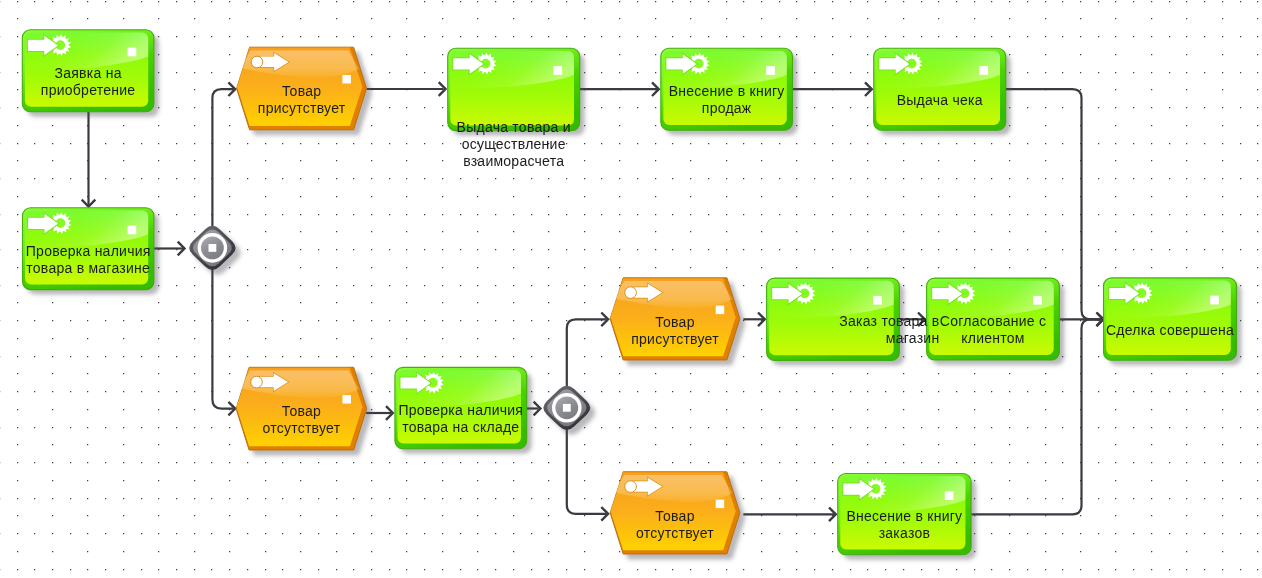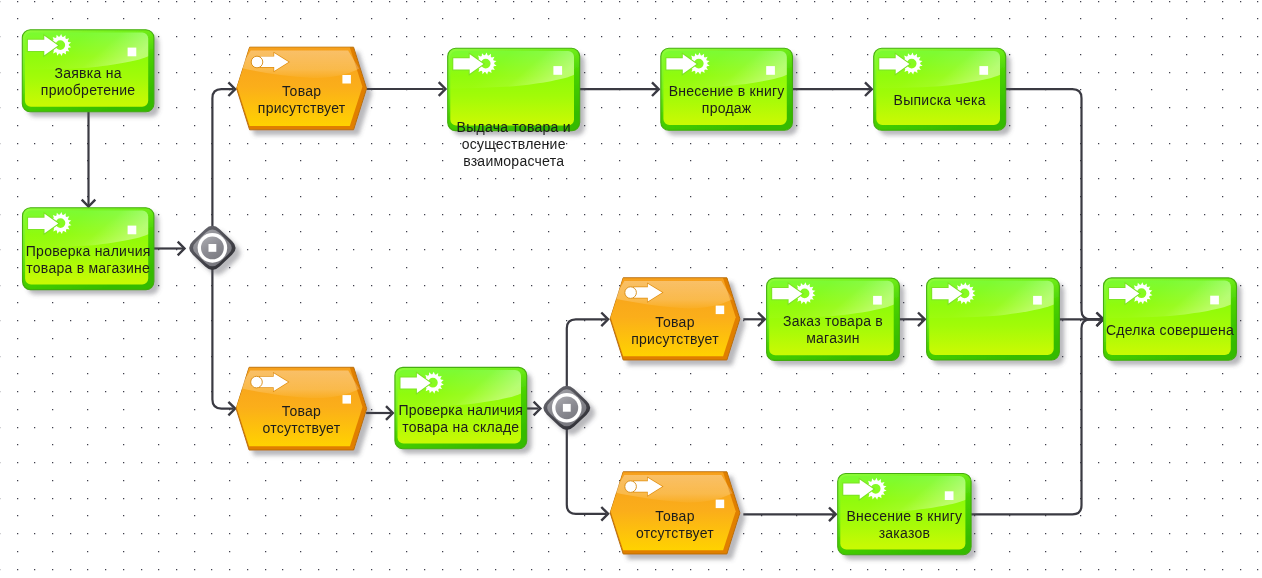--- a/index.html
+++ b/index.html
@@ -2088,28 +2088,30 @@
 приобретение</div>
     <div class="nodelabel" style="left: -17.5px; width: 211.4px; top: 242.8px;">Проверка наличия
 товара в магазине</div>
     <div class="nodelabel" style="left: 196.6px; width: 210px; top: 83.2px;">Товар
 присутствует</div>
     <div class="nodelabel" style="left: 407.7px; width: 212px; top: 75.05px; margin-top: 44px;">Выдача товара и
 осуществление
 взаиморасчета</div>
     <div class="nodelabel" style="left: 620.8px; width: 211.7px; top: 83.35px;">Внесение в книгу
 продаж</div>
-    <div class="nodelabel" style="left: 833.7px; width: 212px; top: 91.85px;">Выписка чека</div>
+    <div class="nodelabel" style="left: 833.7px; width: 212px; top: 91.85px;">Выдача чека</div>
     <div class="nodelabel" style="left: 196.1px; width: 210.6px; top: 403.35px;">Товар
 отсутствует</div>
     <div class="nodelabel" style="left: 354.9px; width: 211.8px; top: 402.15px;">Проверка наличия
 товара на складе</div>
     <div class="nodelabel" style="left: 570.2px; width: 209.7px; top: 313.6px;">Товар
 присутствует</div>
-    <div class="nodelabel" style="left: 726.6px; width: 212.8px; top: 313.35px;">Заказ товара в
+    <div class="nodelabel" style="left: 726.6px; width: 212.8px; top: 313.35px; text-align: right;">Заказ товара в
 магазин</div>
+    <div class="nodelabel" style="left: 886.6px; width: 212.8px; top: 313.15px;">Согласование с
+клиентом</div>
     <div class="nodelabel" style="left: 570.2px; width: 209.7px; top: 507.6px;">Товар
 отсутствует</div>
     <div class="nodelabel" style="left: 797.7px; width: 213.4px; top: 508.2px;">Внесение в книгу
 заказов</div>
     <div class="nodelabel" style="left: 1063.5px; width: 213px; top: 321.65px;">Сделка совершена</div>
   </div>
 </div>
 
 </body></html>

